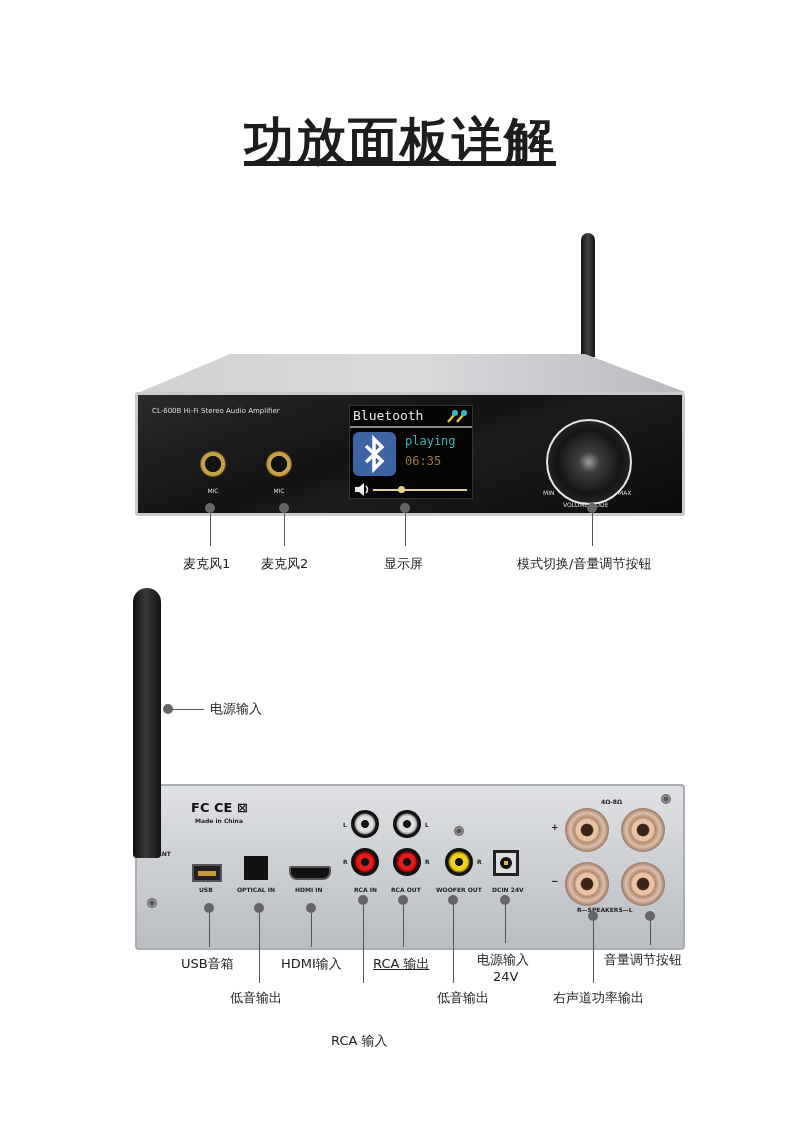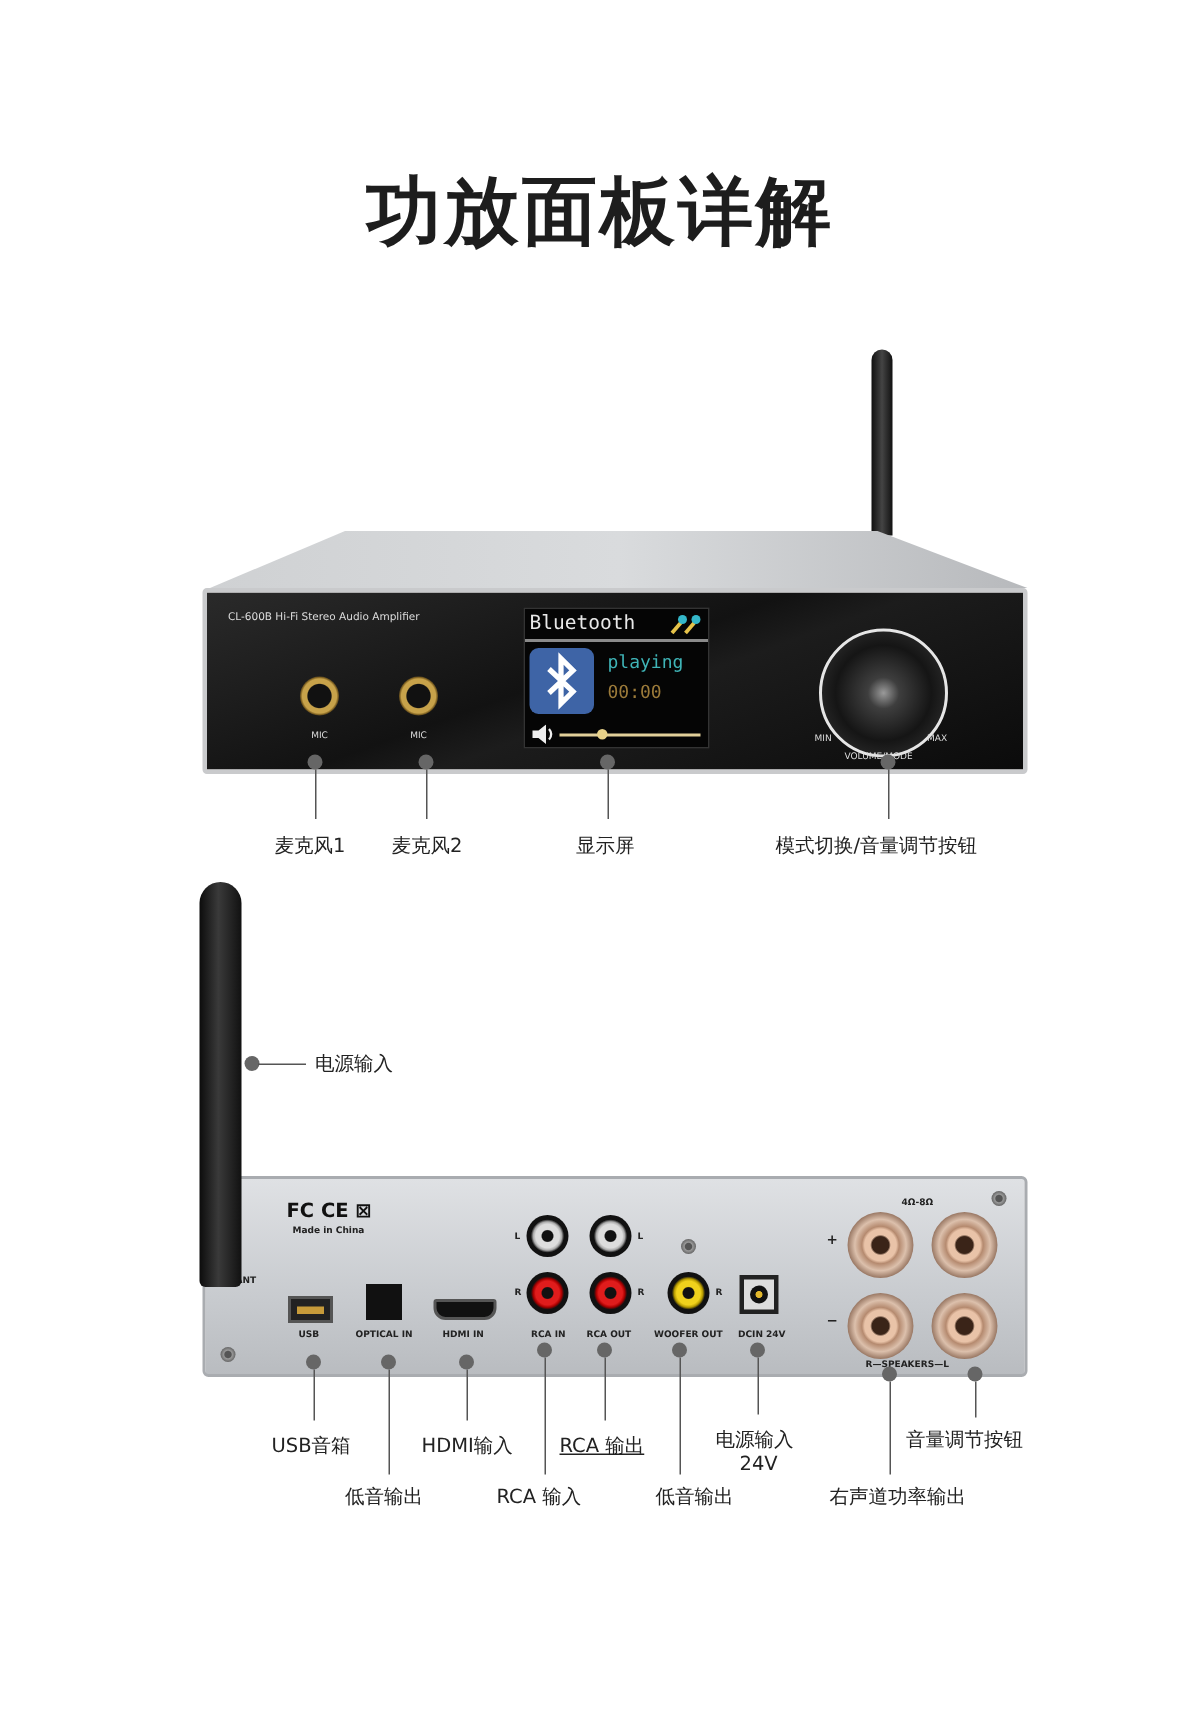--- a/index.html
+++ b/index.html
@@ -1,18 +1,18 @@
 <!DOCTYPE html>
 <html><head>
 <meta charset="utf-8">
 <style>
   html,body{margin:0;padding:0;background:#fff;}
   body{width:800px;height:1142px;position:relative;overflow:hidden;font-family:"DejaVu Sans","Liberation Sans",sans-serif;color:#222;}
   .abs{position:absolute;}
-  .title{left:0;top:108px;width:800px;text-align:center;font-size:50px;font-weight:bold;color:#1d1d1d;letter-spacing:2px;}
+  .title{left:0;top:108px;width:800px;text-align:center;font-size:50px;font-weight:bold;color:#1d1d1d;letter-spacing:2px;text-decoration:underline;}
   
   .top-lid{left:140px;top:352px;width:545px;height:42px;}
   .front-panel{left:135px;top:392px;width:550px;height:124px;background:linear-gradient(160deg,#2a2a2a 0%,#121212 45%,#1c1c1c 55%,#0b0b0b 100%);border:3px solid #c9cacc;border-radius:3px;box-sizing:border-box;}
   .front-model{left:14px;top:12px;font-size:7px;color:#ddd;}
   .mic-jack{width:26px;height:26px;border-radius:50%;background:radial-gradient(circle,#111 0 42%,#c7a24a 46% 62%,#7a5d20 68%,#222 78%);}
   .mic-label{font-size:6px;color:#ddd;width:30px;text-align:center;}
   .screen{left:211px;top:10px;width:122px;height:92px;background:#050505;border:1px solid #333;}
   .screen-head{left:3px;top:2px;font-family:"DejaVu Sans Mono","Liberation Mono",monospace;font-size:13px;color:#e8e8e8;}
   .screen-line{left:0;top:20px;width:122px;height:2px;background:#8a8a8a;}
   .bt-box{left:3px;top:26px;width:43px;height:44px;background:#3e64a6;border-radius:6px;}
@@ -20,21 +20,21 @@
   .timer{left:55px;top:48px;font-family:"DejaVu Sans Mono","Liberation Mono",monospace;font-size:12px;color:#9c7b3a;}
   .vol-track{left:23px;top:83px;width:94px;height:2px;background:#e1cf9a;}
   .vol-dot{left:48px;top:80px;width:7px;height:7px;border-radius:50%;background:#e8d28a;}
   .knob{left:408px;top:24px;width:86px;height:86px;border-radius:50%;background:radial-gradient(circle at 50% 50%,#9a9a9a 0%,#3e3e3e 18%,#151515 55%,#2a2a2a 80%,#0a0a0a 92%);border:2px solid #e6e6e6;box-sizing:border-box;}
   .knob-lbl{font-size:6px;color:#ddd;}
   .dot{width:10px;height:10px;border-radius:50%;background:#666;}
   .vline{width:1px;background:#555;}
   .hline{height:1px;background:#555;}
   .callout{font-size:13px;color:#222;white-space:nowrap;}
   
-  .rear-panel{left:135px;top:784px;width:550px;height:134px;background:linear-gradient(180deg,#dfe1e4 0%,#c8cbcf 60%,#b9bcc0 100%);border:2px solid #a9acb0;border-radius:4px;box-sizing:border-box;}
+  .rear-panel{left:135px;top:784px;width:550px;height:166px;background:linear-gradient(180deg,#dfe1e4 0%,#c8cbcf 60%,#b9bcc0 100%);border:2px solid #a9acb0;border-radius:4px;box-sizing:border-box;}
   .antenna-rear{left:133px;top:588px;width:28px;height:270px;background:linear-gradient(90deg,#0c0c0c,#3a3a3a 45%,#111);border-radius:14px 14px 4px 4px;}
   .small{font-size:6px;color:#222;font-weight:bold;}
   .rca{width:28px;height:28px;border-radius:50%;}
   .screw{width:10px;height:10px;border-radius:50%;background:radial-gradient(circle,#555 0 30%,#999 40%,#666 70%);}
   .post{width:44px;height:44px;border-radius:50%;background:radial-gradient(circle,#3a2418 0 18%,#e9c3a8 22% 34%,#b58a6f 40%,#dcc0ac 55%,#9b7a66 70%,#c9a892 85%);}
 </style>
 </head>
 <body>
 
 <div class="abs title">功放面板详解</div>
@@ -67,21 +67,21 @@
       <line x1="11" y1="13" x2="17" y2="6" stroke="#e6c34a" stroke-width="2.5"></line>
         <circle cx="18" cy="4" r="3" fill="#34b7c9"></circle>
     </svg>
     <div class="abs screen-line"></div>
     <div class="abs bt-box">
       <svg width="43" height="44" viewBox="0 0 43 44">
           <polyline points="13,14 29,29 21,37 21,7 29,15 13,30" fill="none" stroke="#fff" stroke-width="3.5" stroke-linejoin="miter"></polyline>
         </svg>
     </div>
     <div class="abs playing">playing</div>
-    <div class="abs timer">00:00</div>
+    <div class="abs timer">06:35</div>
     <svg class="abs" style="left:4px;top:77px;" width="16" height="13" viewBox="0 0 16 13">
         <polygon points="1,4 5,4 10,0 10,13 5,9 1,9" fill="#eee"></polygon>
         <path d="M12 3 Q15 6.5 12 10" stroke="#eee" fill="none" stroke-width="1.5"></path>
       </svg>
     <div class="abs vol-track"></div>
     <div class="abs vol-dot"></div>
   </div>
 
   <div class="abs knob"></div>
   <div class="abs knob-lbl" style="left:405px;top:94px;">MIN</div>
@@ -167,21 +167,21 @@
 <div class="abs dot" style="left:254px;top:903px;"></div>
 <div class="abs vline" style="left:259px;top:913px;height:70px;"></div>
 <div class="abs callout" style="left:230px;top:989px;">低音输出</div>
 
 <div class="abs dot" style="left:306px;top:903px;"></div>
 <div class="abs vline" style="left:311px;top:913px;height:34px;"></div>
 <div class="abs callout" style="left:281px;top:955px;">HDMI输入</div>
 
 <div class="abs dot" style="left:358px;top:895px;"></div>
 <div class="abs vline" style="left:363px;top:905px;height:78px;"></div>
-<div class="abs callout" style="left:331px;top:989px;text-align:right;">RCA 输入</div>
+<div class="abs callout" style="left:331px;top:1032px;text-align:right;">RCA 输入</div>
 
 <div class="abs dot" style="left:398px;top:895px;"></div>
 <div class="abs vline" style="left:403px;top:905px;height:42px;"></div>
 <div class="abs callout" style="left:373px;top:955px;text-decoration:underline;">RCA 输出</div>
 
 <div class="abs dot" style="left:448px;top:895px;"></div>
 <div class="abs vline" style="left:453px;top:905px;height:78px;"></div>
 <div class="abs callout" style="left:423px;top:989px;margin-left:14px;">低音输出</div>
 
 <div class="abs dot" style="left:500px;top:895px;"></div>

